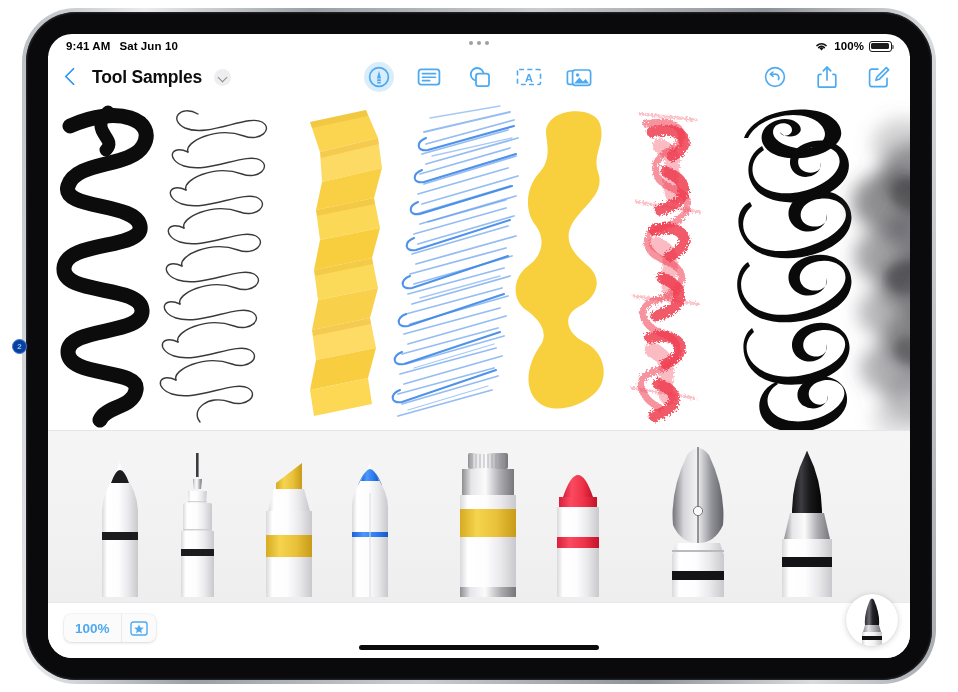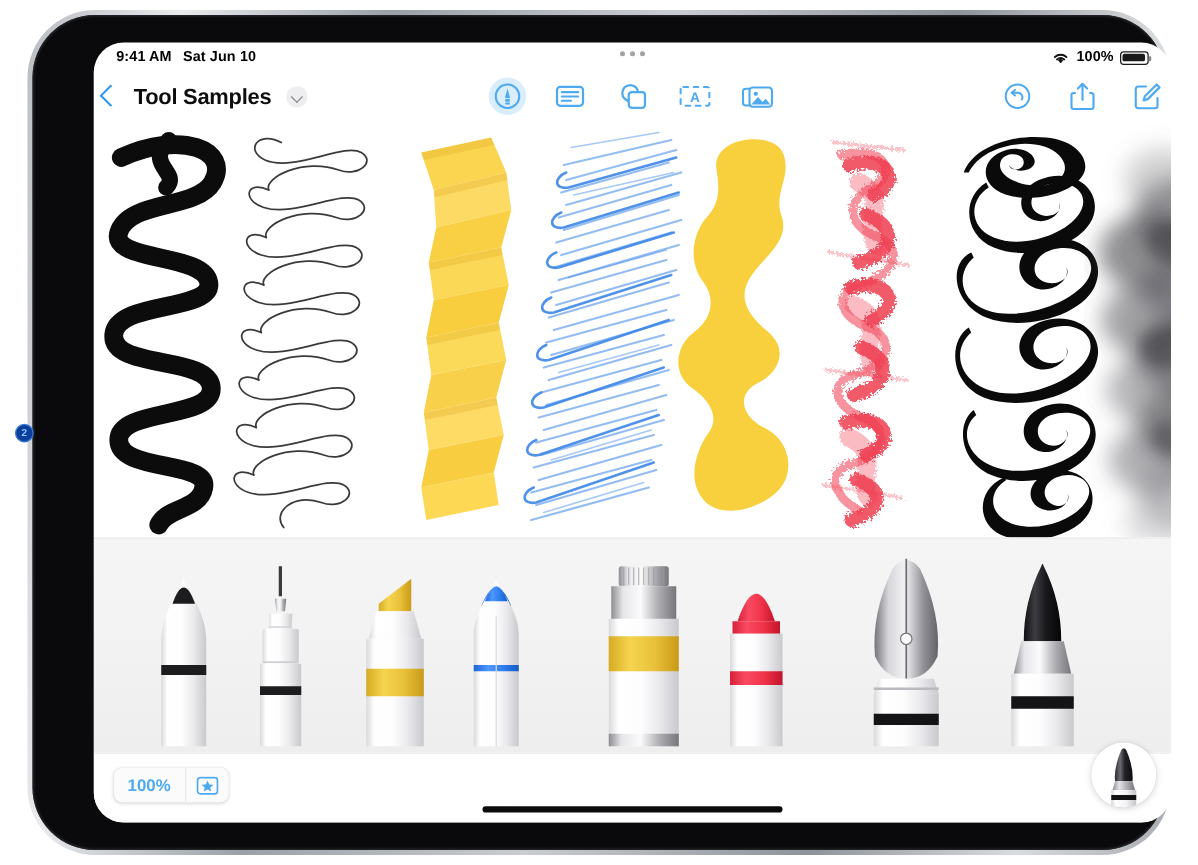--- a/index.html
+++ b/index.html
@@ -32,21 +32,20 @@
     background: #0a0a0c;
     box-shadow: inset 0 0 2px 1px #2a2a2e;
   }
   .screen {
     position: absolute;
     left: 48px; top: 34px;
     width: 862px; height: 624px;
     border-radius: 24px;
     background: #ffffff;
     overflow: hidden;
-    margin-left: 27px;
   }
 
   
   .callout {
     position: absolute;
     left: 12px; top: 339px;
     width: 15px; height: 15px;
     border-radius: 50%;
     background: #0b3f9c;
     border: 1px solid #3a78d8;
@@ -96,21 +95,21 @@
   .batt i {
     position: absolute; left: 1.3px; top: 1.3px; bottom: 1.3px;
     width: 17.5px; background: #1a1a1a; border-radius: 1.5px; display:block;
   }
 
   
   .navbar {
     height: 42px;
     display: flex;
     align-items: center;
-    padding: 0 4px;
+    padding: 0 16px;
     position: relative;
     background: #fff;
   }
   .nav-left { display: flex; align-items: center; gap: 12px; }
   .back-chevron {
     width: 16px; height: 26px;
     position: relative; cursor: pointer;
   }
   .back-chevron::before {
     content:''; position: absolute;

